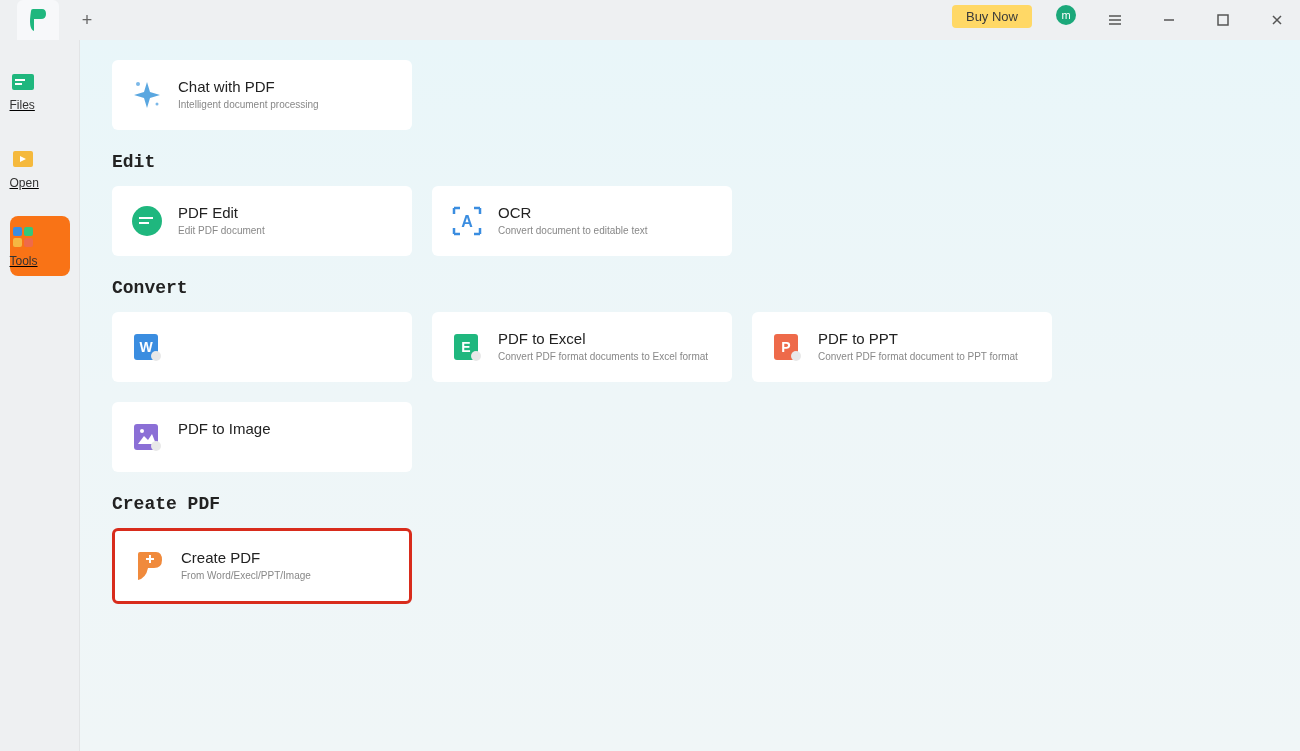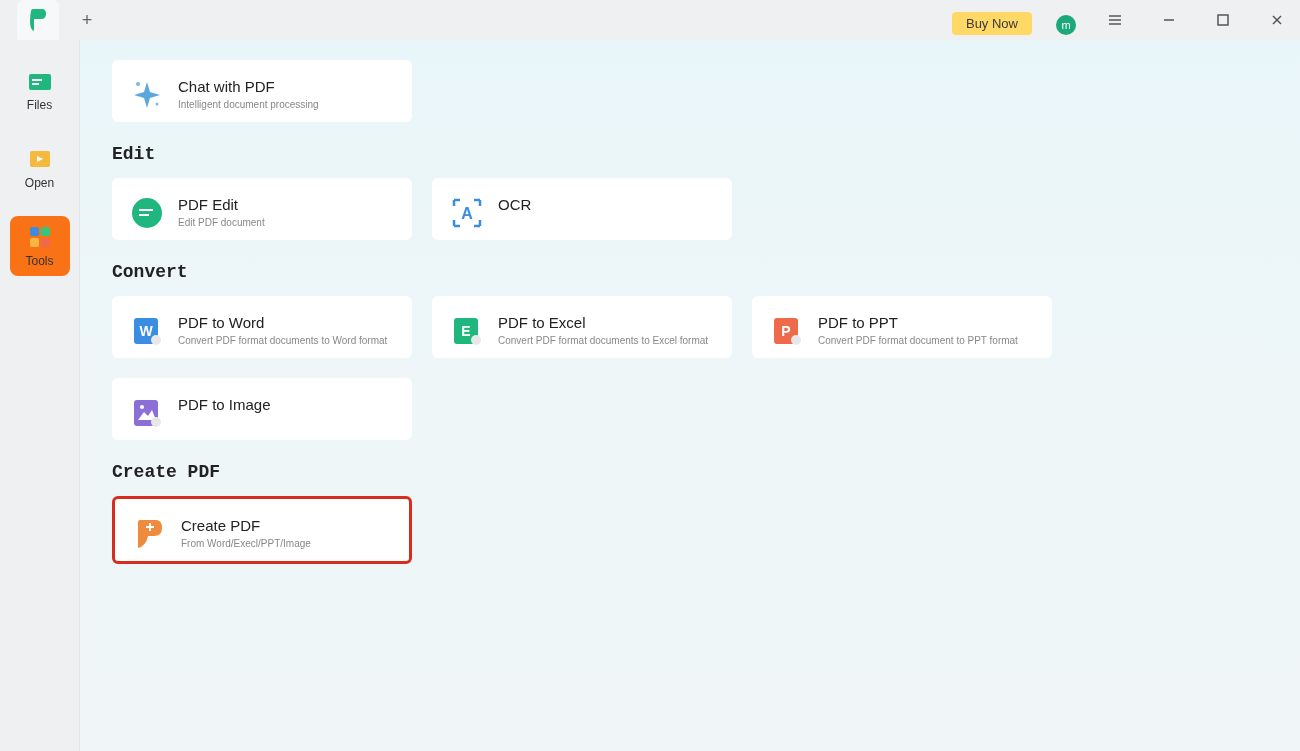--- a/index.html
+++ b/index.html
@@ -2,37 +2,37 @@
 <html><head>
 <meta charset="utf-8">
 <style>
 * { margin: 0; padding: 0; box-sizing: border-box; font-family: 'Segoe UI', Arial, sans-serif; }
 body { width: 1300px; height: 751px; background: #eef0f2; overflow: hidden; }
 
 .titlebar { height: 40px; background: #eef0f2; display: flex; align-items: center; justify-content: space-between; padding: 0 8px 0 0; }
 .titlebar-left { display: flex; align-items: center; }
 .app-tab { width: 42px; height: 40px; background: #f7f8fa; border-top-left-radius: 6px; border-top-right-radius: 6px; display: flex; align-items: center; justify-content: center; margin-left: 17px; }
 .new-tab { width: 32px; height: 32px; display: flex; align-items: center; justify-content: center; color: #666; font-size: 18px; margin-left: 12px; cursor: pointer; }
-.titlebar-right { display: flex; align-items: flex-end; gap: 24px; }
+.titlebar-right { display: flex; align-items: flex-start; gap: 24px; }
 .buy-now { background: #ffd866; color: #3a3a3a; padding: 4px 14px; border-radius: 4px; font-size: 13px; border: none; cursor: pointer; }
 .avatar { width: 20px; height: 20px; border-radius: 50%; background: #1ba87a; color: #fff; display: flex; align-items: center; justify-content: center; font-size: 11px; }
 .wc { width: 30px; height: 30px; display: flex; align-items: center; justify-content: center; color: #555; cursor: pointer; }
 .wc svg { width: 14px; height: 14px; }
 
 .workspace { display: flex; height: 711px; }
 .sidebar { width: 80px; background: #eef0f2; display: flex; flex-direction: column; align-items: center; padding-top: 20px; gap: 18px; border-right: 1px solid #e2e4e6; }
-.side-item { width: 60px; display: flex; flex-direction: column; align-items: center; gap: 4px; padding: 8px 0; border-radius: 8px; cursor: pointer; }
+.side-item { width: 60px; display: flex; flex-direction: column; gap: 4px; padding: 8px 0; border-radius: 8px; cursor: pointer; text-decoration: underline; }
 .side-item.active { background: #f97316; }
 .side-icon { width: 26px; height: 26px; display: flex; align-items: center; justify-content: center; }
 .side-label { font-size: 12px; color: #333; }
 
 .main { flex: 1; background: linear-gradient(180deg, #e9f6f9 0%, #eef6f8 50%, #f0f6f7 100%); padding: 20px 30px 30px 32px; overflow-y: auto; }
 .section-title { font-size: 18px; font-weight: 600; color: #222; margin: 22px 0 14px 0; font-family: Liberation Mono, monospace; }
 .cards { display: flex; flex-wrap: wrap; gap: 20px; }
-.card { width: 300px; background: #fff; border-radius: 6px; padding: 18px 18px 10px 18px; display: flex; align-items: flex-start; gap: 14px; cursor: pointer; }
+.card { width: 300px; background: #fff; border-radius: 6px; padding: 18px 18px 18px 18px; display: flex; align-items: flex-start; gap: 14px; cursor: pointer; }
 .card.highlight { border: 3px solid #d82c1c; }
 .card-icon { width: 34px; height: 34px; flex-shrink: 0; display: flex; align-items: center; justify-content: center; }
 .card-body { flex: 1; }
 .card-title { font-size: 15px; font-weight: 500; color: #222; margin-bottom: 3px; }
 .card-sub { font-size: 10px; color: #888; line-height: 1.4; }
 </style>
 </head>
 <body>
 
 <div class="titlebar">
@@ -140,37 +140,34 @@
       </div>
       <div class="card">
         <div class="card-icon">
           <svg width="34" height="34" viewBox="0 0 34 34">
               <path d="M4 4h6M4 4v6M30 4h-6M30 4v6M4 30h6M4 30v-6M30 30h-6M30 30v-6" stroke="#3a8de0" stroke-width="2.5" fill="none"></path>
               <text x="17" y="23" text-anchor="middle" font-size="16" font-weight="bold" fill="#3a8de0">A</text>
             </svg>
         </div>
         <div class="card-body">
           <div class="card-title">OCR</div>
+          <div class="card-sub">Convert document to editable text</div>
         </div>
       </div>
     </div>
 
     <div class="section-title">Convert</div>
     <div class="cards">
       <div class="card">
         <div class="card-icon">
           <svg width="30" height="30" viewBox="0 0 30 30">
               <rect x="2" y="2" width="24" height="26" rx="3" fill="#3a8de0"></rect>
               <text x="14" y="20" text-anchor="middle" font-size="14" font-weight="bold" fill="#fff">W</text>
               <circle cx="24" cy="24" r="5" fill="#e8e8e8"></circle>
             </svg>
-        </div>
-        <div class="card-body">
-          <div class="card-title">PDF to Word</div>
-          <div class="card-sub">Convert PDF format documents to Word format</div>
         </div>
       </div>
       <div class="card">
         <div class="card-icon">
           <svg width="30" height="30" viewBox="0 0 30 30">
               <rect x="2" y="2" width="24" height="26" rx="3" fill="#1fb77e"></rect>
               <text x="14" y="20" text-anchor="middle" font-size="14" font-weight="bold" fill="#fff">E</text>
               <circle cx="24" cy="24" r="5" fill="#e8e8e8"></circle>
             </svg>
         </div>

